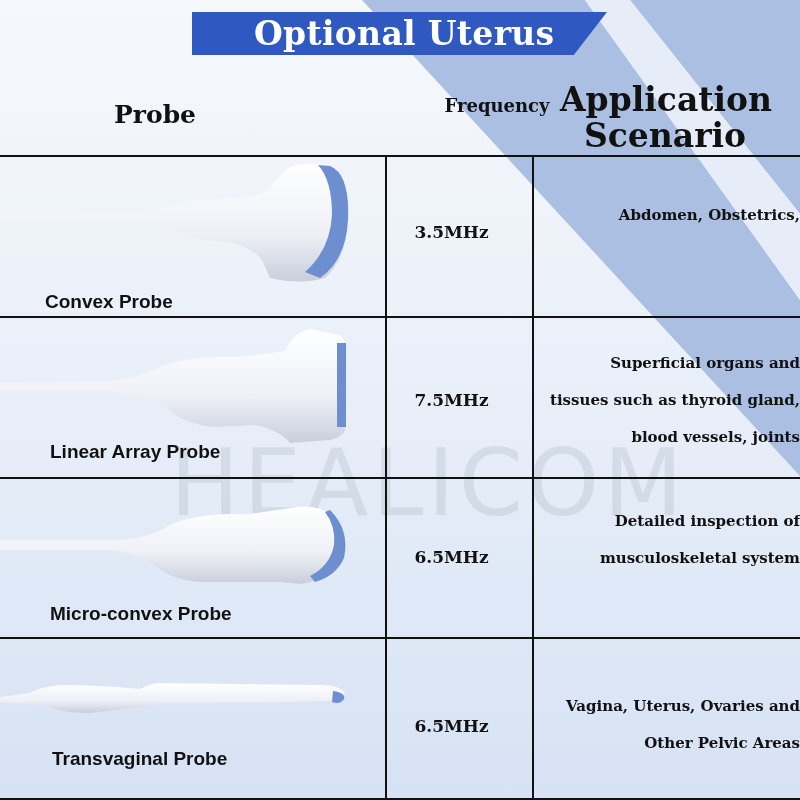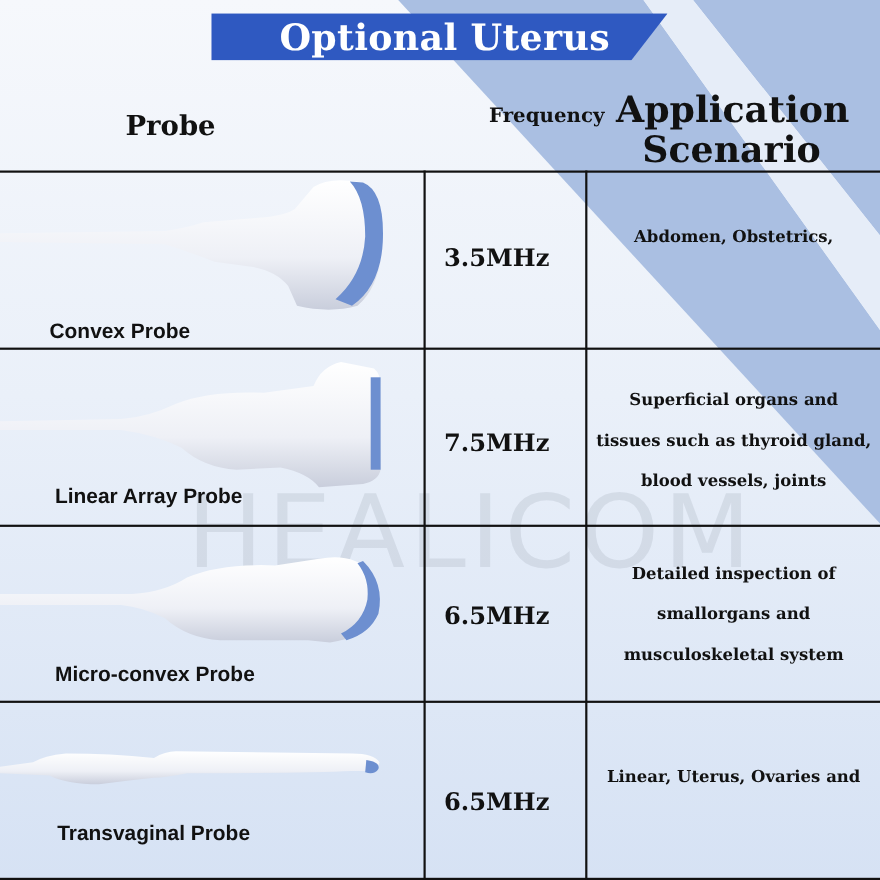--- a/index.html
+++ b/index.html
@@ -20,22 +20,22 @@
     color:#fff; font-weight:bold; font-size:33px; margin-left:62px;
     font-family: "DejaVu Serif", serif; letter-spacing:0.3px;
   }
   .hdr { position:absolute; font-weight:bold; text-align:center; font-family:"DejaVu Serif", serif; }
   .hdr-probe { left:80px; top:100px; width:150px; font-size:25px; }
   .hdr-freq { left:380px; top:95px; width:160px; font-size:18px;margin-left:37px; }
   .hdr-app { left:560px; top:82px; width:210px; font-size:33px; line-height:36px; }
   .hline { position:absolute; left:0; width:800px; height:1.5px; background:#111; }
   .vline { position:absolute; top:155px; height:645px; width:1.5px; background:#111; }
   .row-label { position:absolute; font-weight:bold; font-size:19px; font-family:Liberation Sans, sans-serif; }
-  .freq { position:absolute; left:387px; width:129px; text-align:center; font-weight:bold; font-size:22px; }
-  .app { position:absolute; left:534px; width:266px; text-align:center; font-weight:bold; font-size:15px; line-height:37px; }
+  .freq { position:absolute; left:387px; width:129px; text-align:center; font-weight:bold; font-size:17px; }
+  .app { position:absolute; left:534px; width:266px; text-align:right; font-weight:bold; font-size:15px; line-height:37px; }
   .probe-img { position:absolute; }
   .watermark {
     position:absolute; left:170px; top:430px; font-family:"DejaVu Sans", sans-serif;
     font-size:92px; color:rgba(150,160,175,0.22); letter-spacing:4px; font-weight:normal;
   }
 </style>
 </head>
 <body>
 
 <svg class="bg-layer" width="800" height="800" viewBox="0 0 800 800">
@@ -103,25 +103,25 @@
 </div>
 
 <svg class="probe-img" style="left:0;top:500px" width="360" height="95">
   <path d="M0,40 L120,40 Q150,38 170,25 Q200,12 250,14 L290,8 Q320,2 338,20 Q348,40 340,62 Q330,80 300,84 L280,82 Q240,82 200,82 Q170,80 150,62 Q130,52 110,50 L0,50 Z" fill="url(#bodyG)"></path>
   <path d="M330,10 Q350,30 344,58 Q336,76 315,82 L310,76 Q330,66 334,45 Q336,26 325,12 Z" fill="#6d8fd0"></path>
 </svg>
 <div class="row-label" style="left:50px;top:603px">Micro-convex Probe</div>
 <div class="freq" style="top:547px">6.5MHz</div>
 <div class="app" style="top:503px">
   <div>Detailed inspection of</div>
-  <div>smallorgans and</div>
   <div>musculoskeletal system</div>
 </div>
 
 <svg class="probe-img" style="left:0;top:675px" width="360" height="50">
   <path d="M0,22 L30,18 Q40,12 60,10 Q100,10 140,14 Q150,8 160,8 L320,10 Q340,10 345,18 Q344,24 336,26 L320,26 Q280,28 170,28 Q150,32 140,32 Q120,34 90,38 Q60,38 45,30 L0,28 Z" fill="url(#bodyG)"></path>
   <path d="M333,16 Q346,18 344,24 Q340,30 332,27 Z" fill="#6d8fd0"></path>
 </svg>
 <div class="row-label" style="left:52px;top:748px">Transvaginal Probe</div>
 <div class="freq" style="top:716px">6.5MHz</div>
 <div class="app" style="top:688px">
-  <div>Linear, Uterus, Ovaries and</div>
+  <div>Vagina, Uterus, Ovaries and</div>
+  <div>Other Pelvic Areas</div>
 </div>
 
 </body></html>

